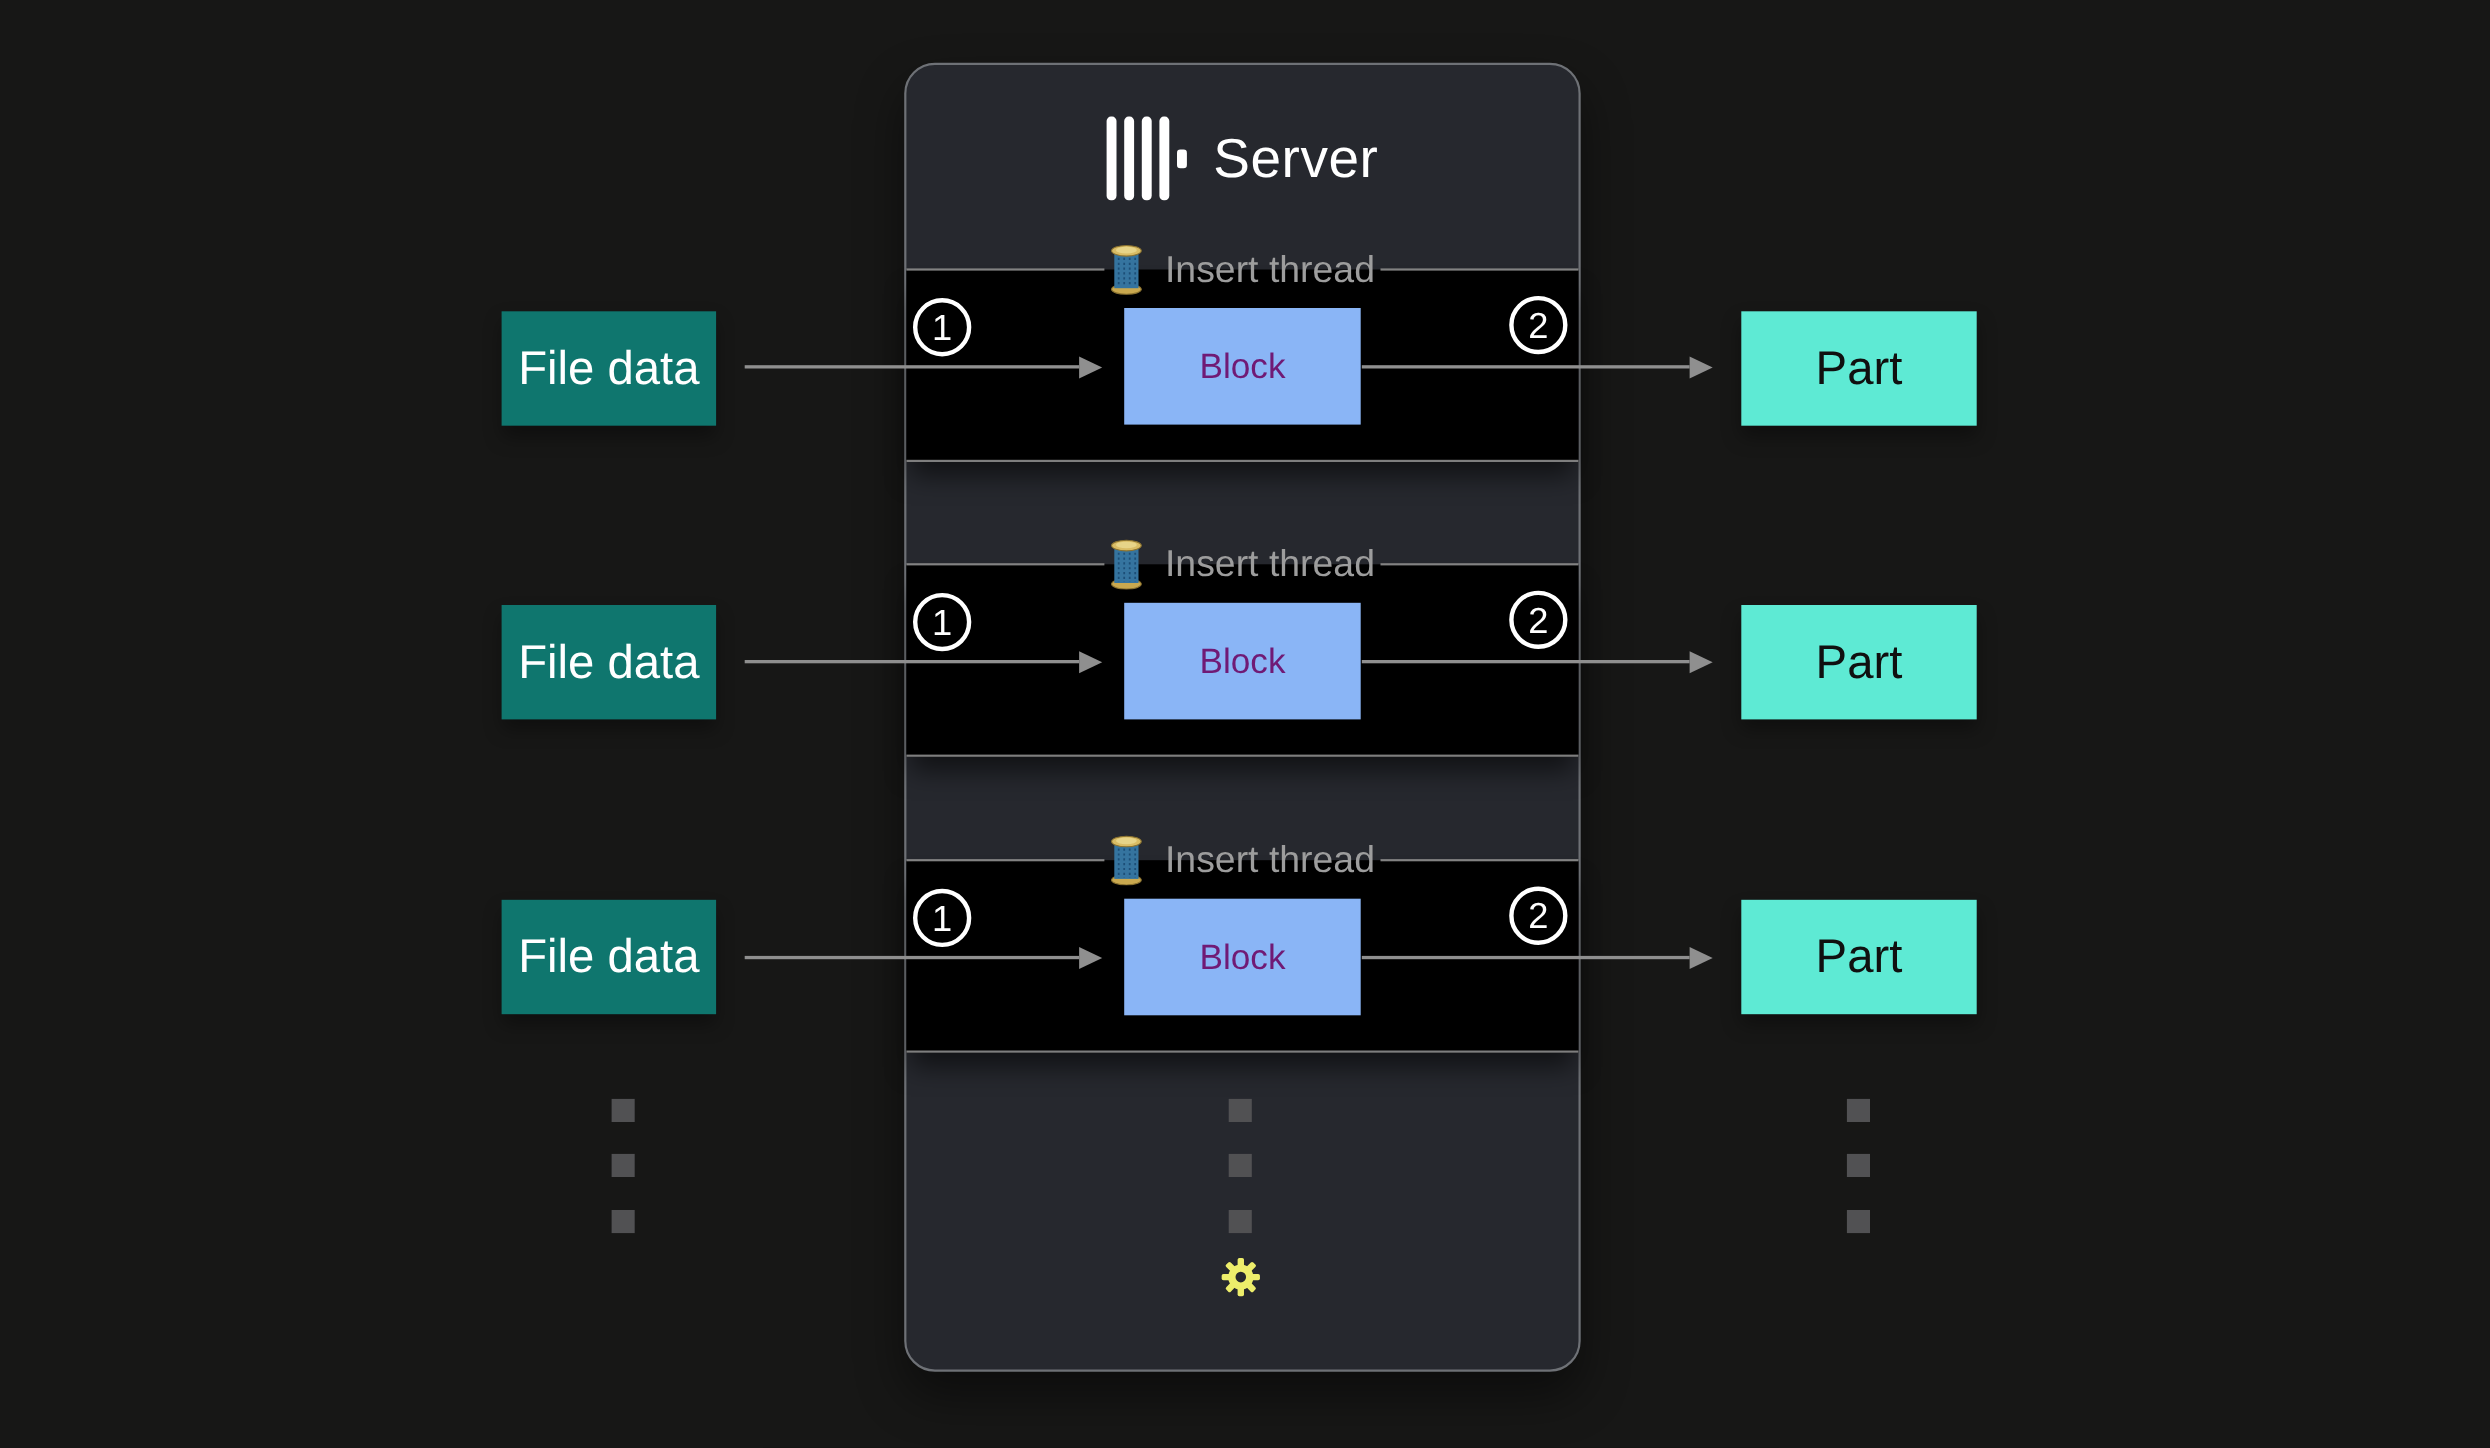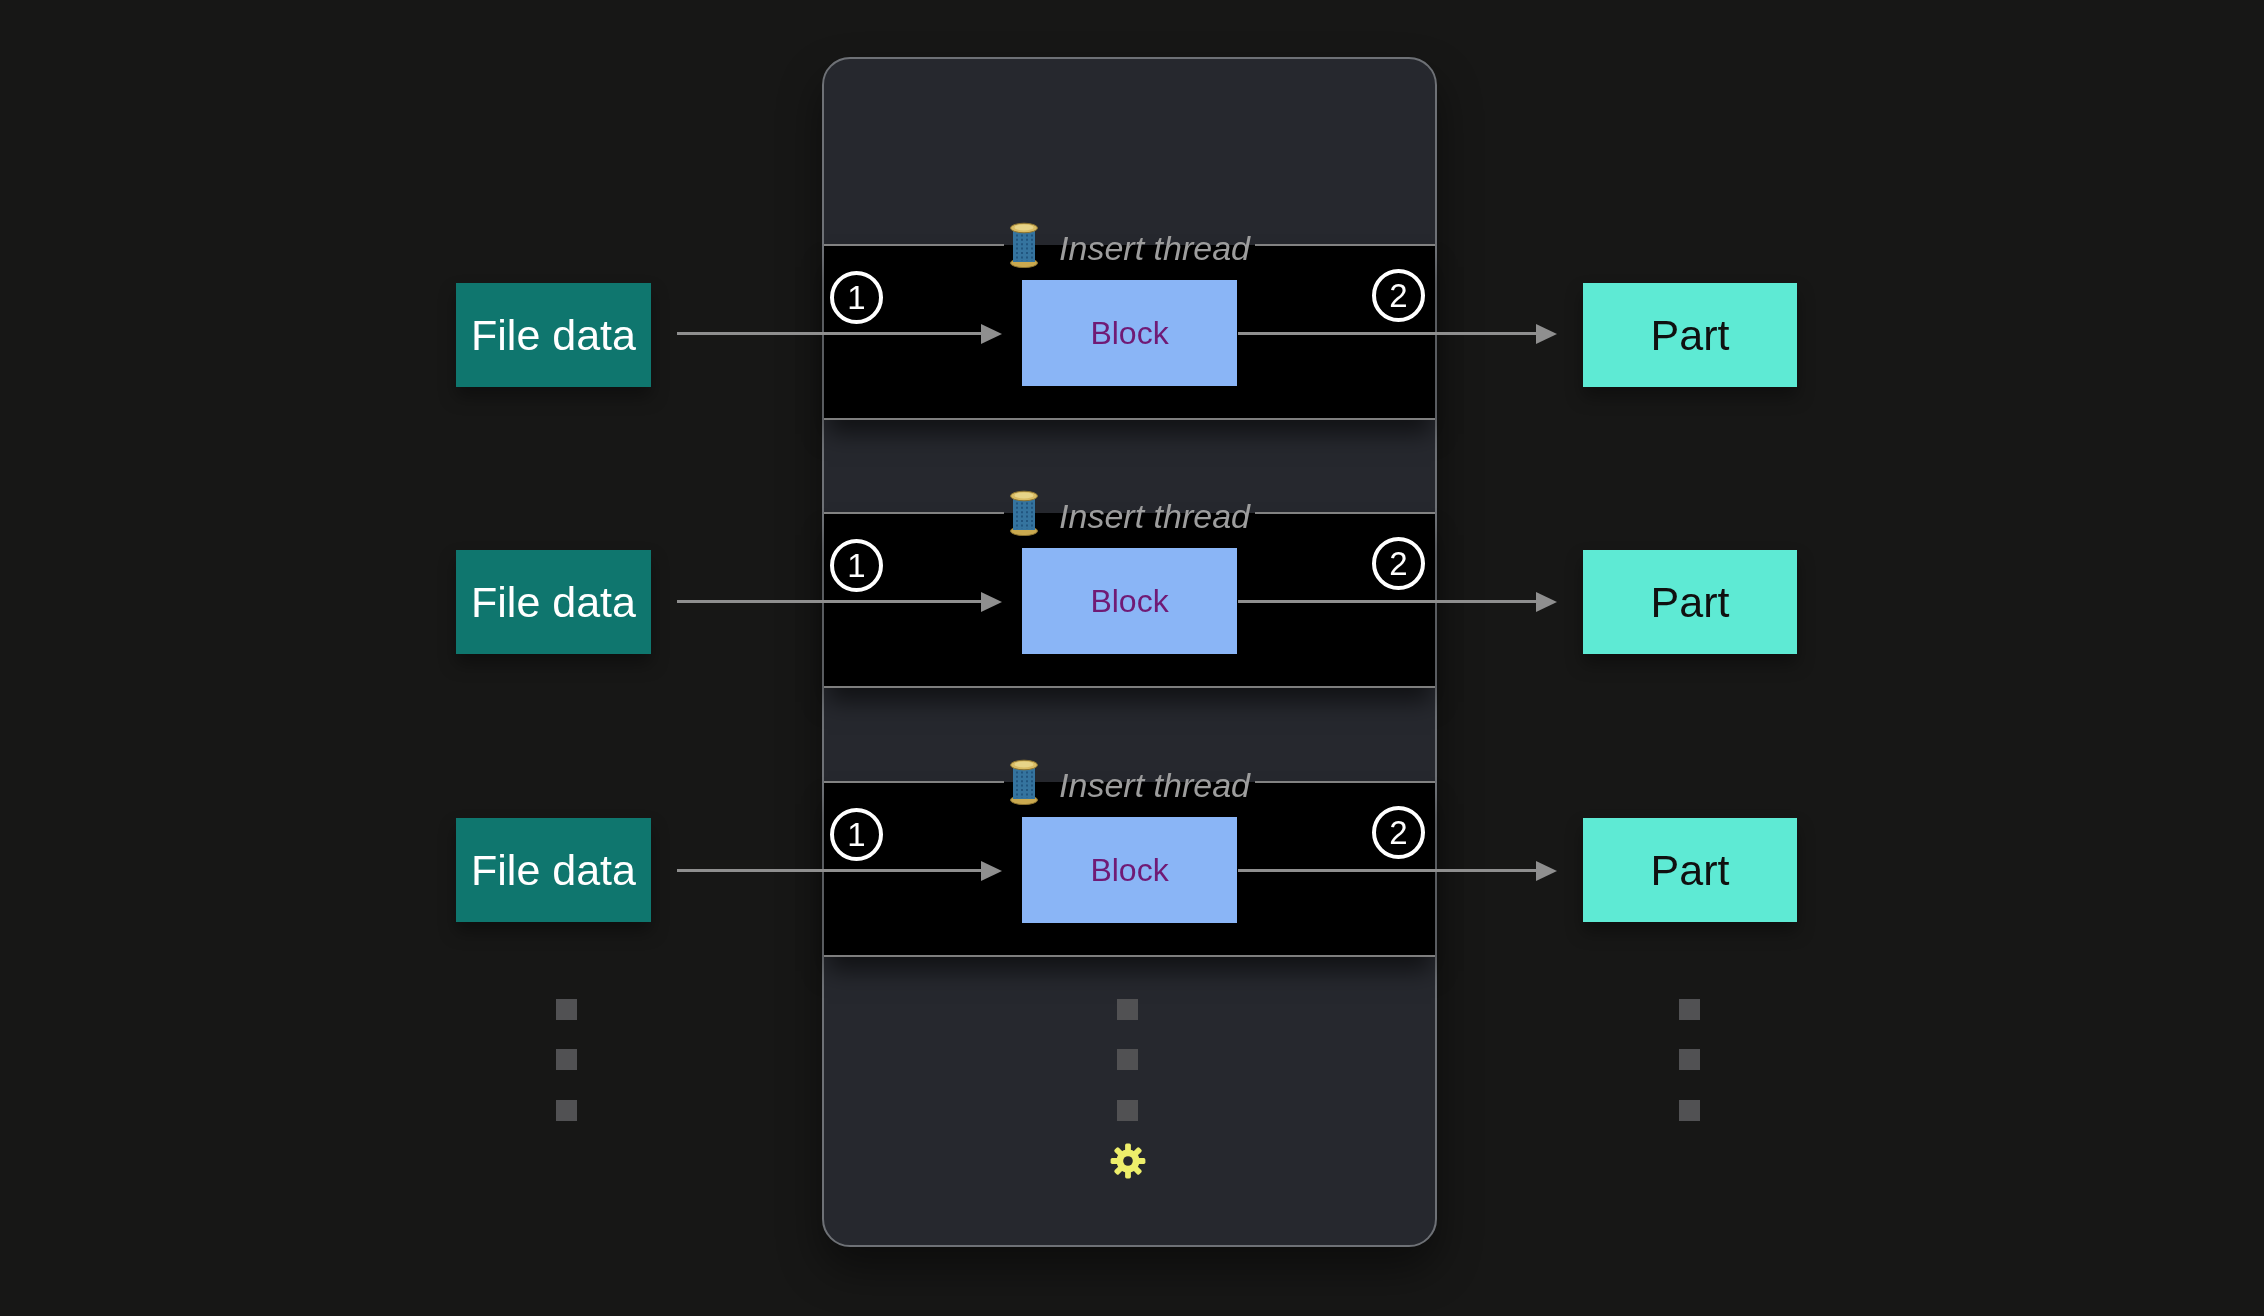--- a/index.html
+++ b/index.html
@@ -31,21 +31,21 @@
     box-shadow:0 18px 22px -4px rgba(0,0,0,.55);
   }
   .thread-section.s0{top:186px}
   .thread-section.s1{top:454px}
   .thread-section.s2{top:723px}
   .legend-row{
     position:absolute;left:0;right:0;top:-19px;height:38px;
     display:flex;align-items:center;
   }
   .legend-row .seg{flex:1;height:2.5px;background:#828282;}
-  .legend{display:flex;align-items:flex-end;gap:20px;padding:0 5px;font-style:italic;}
+  .legend{display:flex;align-items:center;gap:20px;padding:0 5px;}
   .legend-label{color:#9d9d9d;font-size:34px;white-space:nowrap;}
   .spool{display:block;}
   
   .step-circle{
     position:absolute;width:45px;height:45px;border:4px solid #ffffff;
     border-radius:50%;color:#ffffff;font-size:33px;
     display:flex;align-items:center;justify-content:center;line-height:1;
   }
   .step-in{left:6px;top:26px;}
   .step-out{left:548px;top:24px;}
@@ -93,20 +93,30 @@
     font-size:34px;color:#eff06d;z-index:2;
   }
 </style>
 </head>
 <body>
 
 <div id="canvas">
 
   <div class="server">
 
+    <div class="server-header">
+      <div class="ch-logo">
+        <div class="bar"></div>
+        <div class="bar"></div>
+        <div class="bar"></div>
+        <div class="bar"></div>
+        <div class="dotbar"></div>
+      </div>
+      <div class="server-title">Server</div>
+    </div>
 
     <div class="thread-section s0">
       <div class="legend-row">
         <div class="seg"></div>
         <div class="legend">
           <svg class="spool" width="30" height="46" viewBox="0 0 30 46">
             <ellipse cx="15" cy="41" rx="13.5" ry="4.6" fill="#caa94f" stroke="#8a7230" stroke-width="1"></ellipse>
             <rect x="4" y="7" width="22" height="33" fill="#35749f"></rect>
             <path d="M8 8v31 M13 8v31 M18 8v31 M23 8v31" stroke="#1d4e77" stroke-width="1.6" stroke-dasharray="2 2.4"></path>
             <ellipse cx="15" cy="6" rx="13.5" ry="4.8" fill="#d9bc64" stroke="#8a7230" stroke-width="1"></ellipse>

